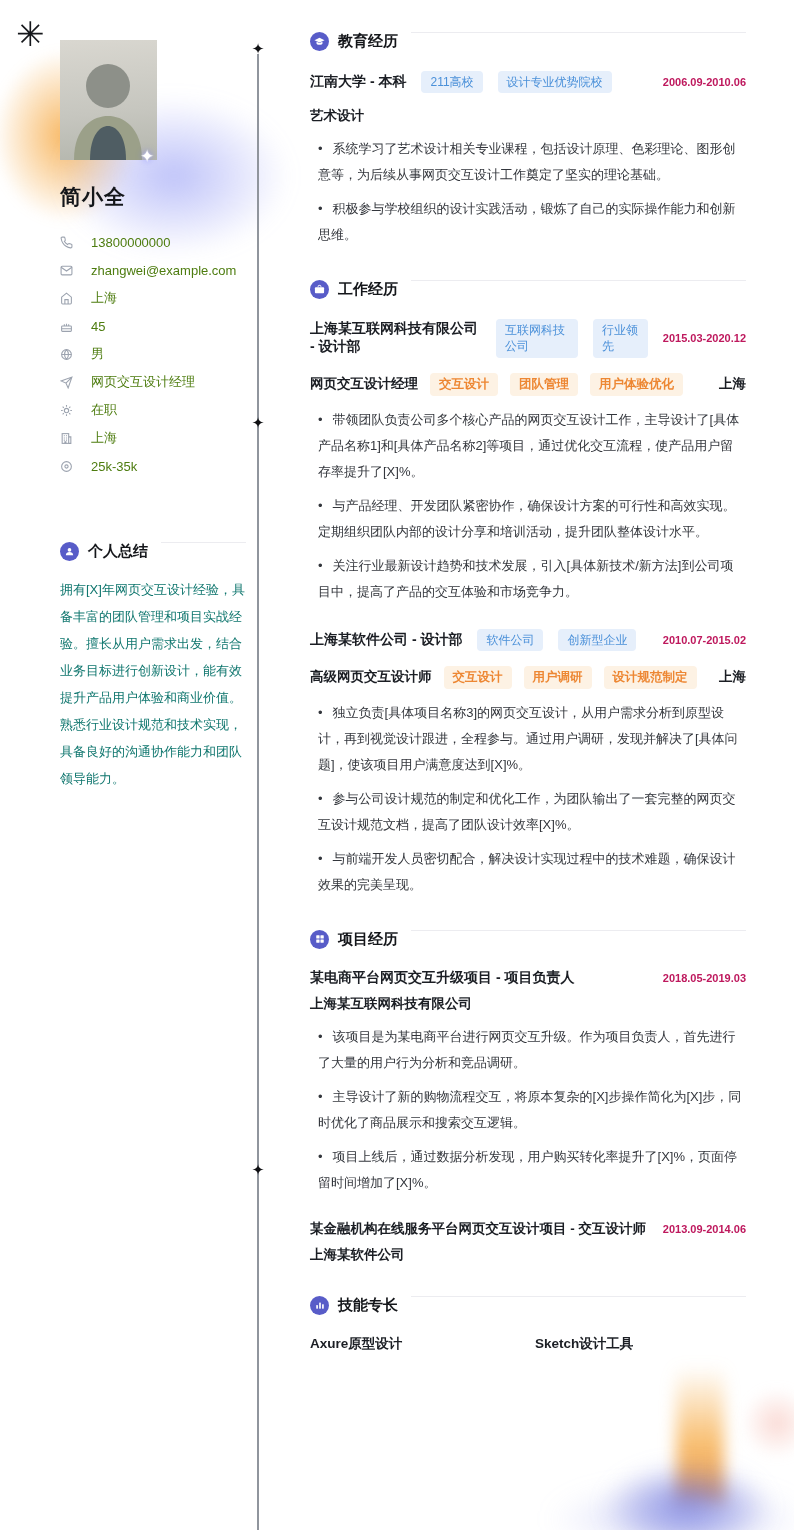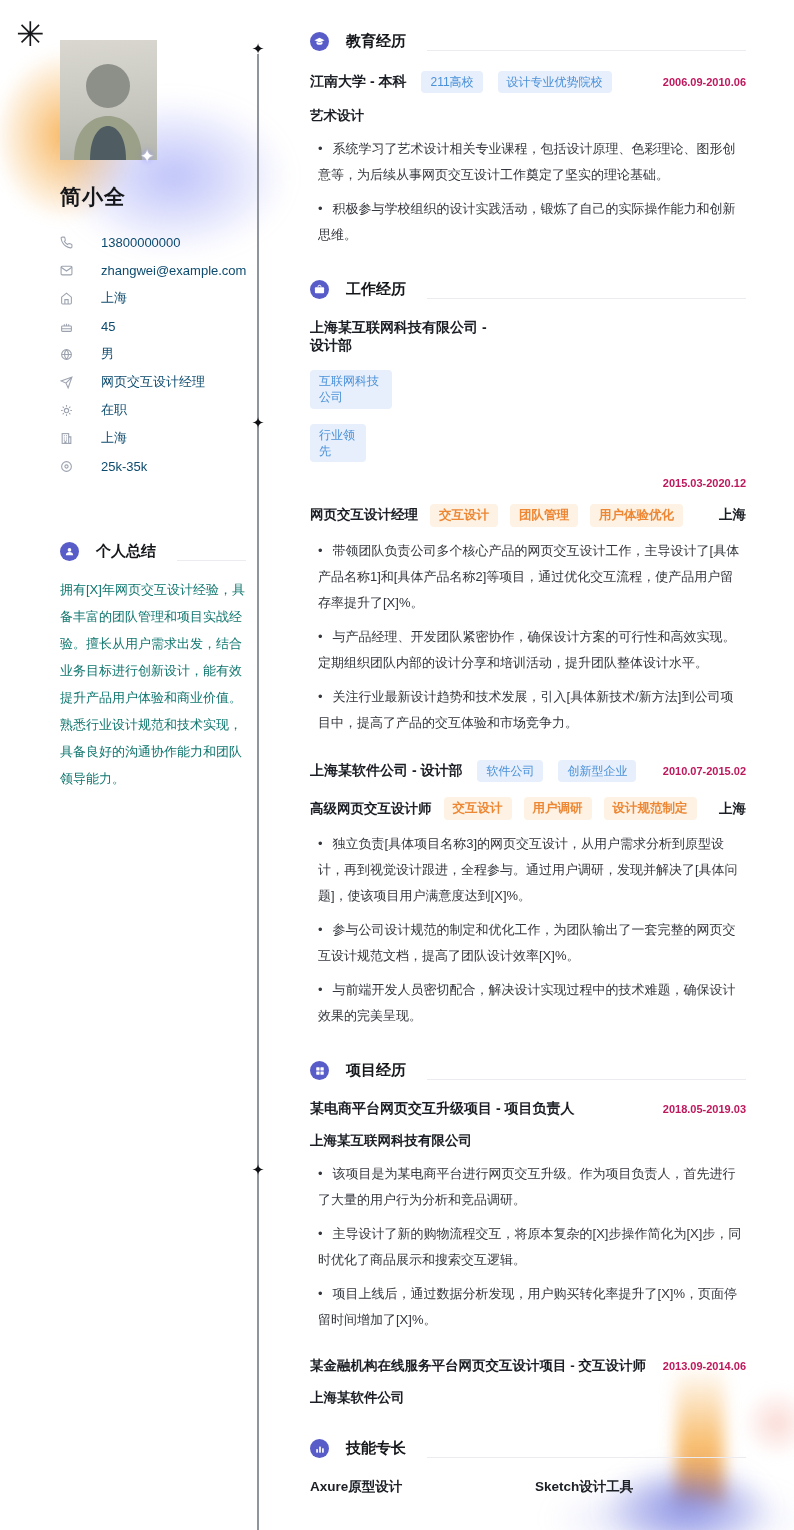--- a/index.html
+++ b/index.html
@@ -27,51 +27,51 @@
 
   
   .timeline { position:absolute; left:257px; top:54px; width:2px; height:1476px; background:#90959d; z-index:1; }
   .tl-star { position:absolute; left:249px; width:18px; text-align:center; font-size:15px; color:#101114; z-index:2; }
 
   
   .sidebar { position:absolute; left:60px; top:40px; width:186px; z-index:1; }
   .photo { width:97px; height:120px; background:linear-gradient(175deg,#d9d7d0 0%,#c6c6bf 60%,#b4b6ad 100%); overflow:hidden; }
   .name { margin-top:23px; font-size:21px; font-weight:bold; color:#14161a; letter-spacing:1px; }
   .contacts { margin-top:17px; }
-  .contact { display:flex; align-items:center; height:28px; gap:28px; font-size:13px; color:#0c4a6e; }
+  .contact { display:flex; align-items:center; height:28px; gap:18px; font-size:13px; color:#4d7c0f; }
   .contact svg { flex:0 0 auto; stroke:#9ca3af; }
   .summary-sec { margin-top:62px; }
-  .sec-head { display:flex; align-items:flex-end; gap:17px;font-family:Liberation Serif, serif; }
+  .sec-head { display:flex; align-items:flex-start; gap:9px;font-family:Liberation Serif, serif; }
   .sec-icon { width:19px; height:19px; border-radius:50%; background:#585cc8; display:flex; align-items:center; justify-content:center; flex:0 0 auto; }
   .sec-title { font-size:15px; font-weight:bold; color:#14161a; white-space:nowrap; }
   .sec-line { flex:1; height:1px; background:#ececf0; margin-left:4px; }
   .summary-text { margin-top:15px; font-size:13px; line-height:27px; color:#0f766e; }
 
   
   .main { position:absolute; left:310px; top:32px; width:436px; z-index:1; }
   section { margin-bottom:32px; }
   .sec-head.main-h { margin-bottom:20px; }
 
   .entry-row { display:flex; align-items:center; gap:15px; }
-  .entry-row.top-align { align-items:flex-start;flex-direction:column; }
+  .entry-row.top-align { align-items:center; }
   .e-title { font-size:14px; font-weight:bold; color:#1b1e24; }
   .tag-b { background:#e6effb; color:#4a90d9; font-size:12px; padding:3px 9px; border-radius:4px; line-height:1.35; flex:0 1 auto; }
   .tag-narrow-1 { max-width:82px; }
   .tag-narrow-2 { max-width:56px; }
   .date { margin-left:auto; font-size:11px; font-weight:bold; color:#be185d; white-space:nowrap; }
   .major { margin-top:14px; font-size:13.5px; font-weight:bold; color:#1b1e24; }
   .role-row { display:flex; align-items:center; gap:12px; margin-top:15px; }
   .role { font-size:13.5px; font-weight:bold; color:#1b1e24; white-space:nowrap; }
   .tag-o { background:#fdf2e4; color:#ed8733; font-size:12.5px; font-weight:bold; padding:3px 9px; border-radius:4px; white-space:nowrap; }
   .loc { margin-left:auto; font-size:13.5px; font-weight:bold; color:#1b1e24; }
   .bullets { margin-top:11px;margin-left:8px; }
   .bullet { font-size:13px; line-height:26px; color:#33363c; margin-bottom:8px; }
   .bullet::before { content:"•"; margin-right:10px; }
   .job { margin-bottom:24px; }
-  .proj-company { margin-top:14px; font-size:13.5px; font-weight:bold; color:#1b1e24; }
+  .proj-company { margin-top:8px; font-size:13.5px; font-weight:bold; color:#1b1e24; }
   .cmp-limit { max-width:190px; }
 
   
   .skill-grid { display:grid; grid-template-columns:225px 1fr; row-gap:16px; }
   .skill { display:flex; align-items:center; }
   .sk-label { font-size:13.5px; font-weight:bold; color:#1b1e24; white-space:nowrap; }
 </style>
 </head>
 <body>
 

